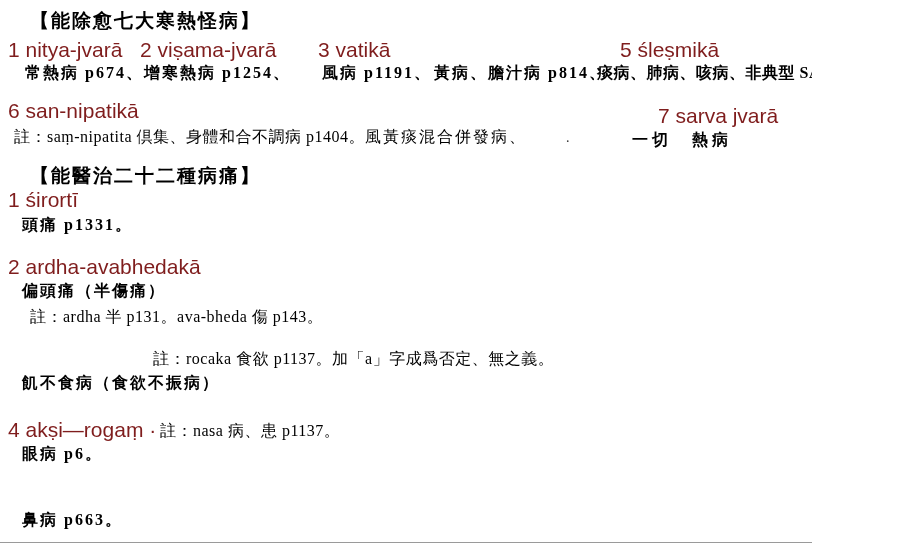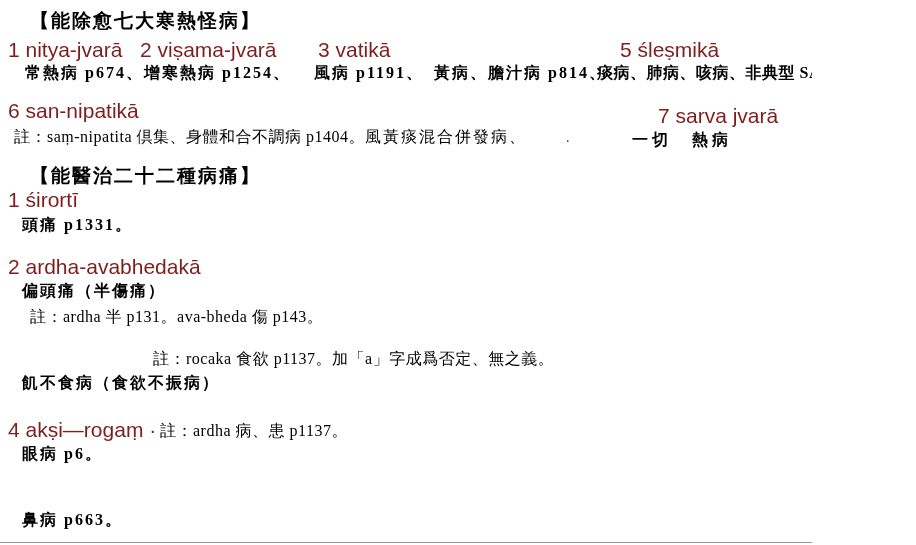--- a/index.html
+++ b/index.html
@@ -61,21 +61,21 @@
 
   <div class="cjk-head" style="left:30px; top:8px">【能除愈七大寒熱怪病】</div>
 
   <div class="term" style="left:8px; top:38px">1 nitya-jvarā</div>
   <div class="term" style="left:140px; top:38px">2 viṣama-jvarā</div>
   <div class="term" style="left:318px; top:38px">3 vatikā</div>
   <div class="term" style="left:620px; top:38px">5 śleṣmikā</div>
 
   <div class="gloss" style="left:25px; top:63px">常熱病 p674、</div>
   <div class="gloss" style="left:144px; top:63px">增寒熱病 p1254、</div>
-  <div class="gloss" style="left:314px; top:63px">風病 p1191、</div>
+  <div class="gloss" style="left:322px; top:63px">風病 p1191、</div>
   <div class="gloss" style="left:434px; top:63px">黃病、膽汁病 p814、</div>
   <div class="gloss" style="left:597px; top:63px; letter-spacing:0.5px">痰病、肺病、咳病、非典型 SARSp1361、</div>
 
   <div class="term" style="left:8px; top:99px">6 san-nipatikā</div>
   <div class="note" style="left:14px; top:127px"><span>註：saṃ-nipatita 倶集、身體和合不調病 p1404。</span><span class="bold-tail">風黃痰混合併發病、</span></div>
 
   <div class="stray" style="left:566px; top:130px">.</div>
 
   <div class="term" style="left:658px; top:104px">7 sarva jvarā</div>
   <div class="gloss" style="left:632px; top:130px; letter-spacing:4px">一切　熱病</div>
@@ -86,20 +86,20 @@
   <div class="gloss" style="left:22px; top:215px">頭痛 p1331。</div>
 
   <div class="term" style="left:8px; top:255px">2 ardha-avabhedakā</div>
   <div class="gloss" style="left:22px; top:281px">偏頭痛（半傷痛）</div>
   <div class="note" style="left:30px; top:307px">註：ardha 半 p131。ava-bheda 傷 p143。</div>
 
   <div class="note" style="left:153px; top:349px">註：rocaka 食欲 p1137。加「a」字成爲否定、無之義。</div>
   <div class="gloss" style="left:22px; top:373px">飢不食病（食欲不振病）</div>
 
   <div class="term" style="left:8px; top:418px">4 akṣi—rogaṃ ·</div>
-  <div class="note" style="left:160px; top:421px">註：ardha 病、患 p1137。</div>
+  <div class="note" style="left:160px; top:421px">註：nasa 病、患 p1137。</div>
   <div class="gloss" style="left:22px; top:444px">眼病 p6。</div>
 
   <div class="gloss" style="left:22px; top:510px">鼻病 p663。</div>
 
   <div class="bottom-rule"></div>
 
 </div>
 
 </body></html>

